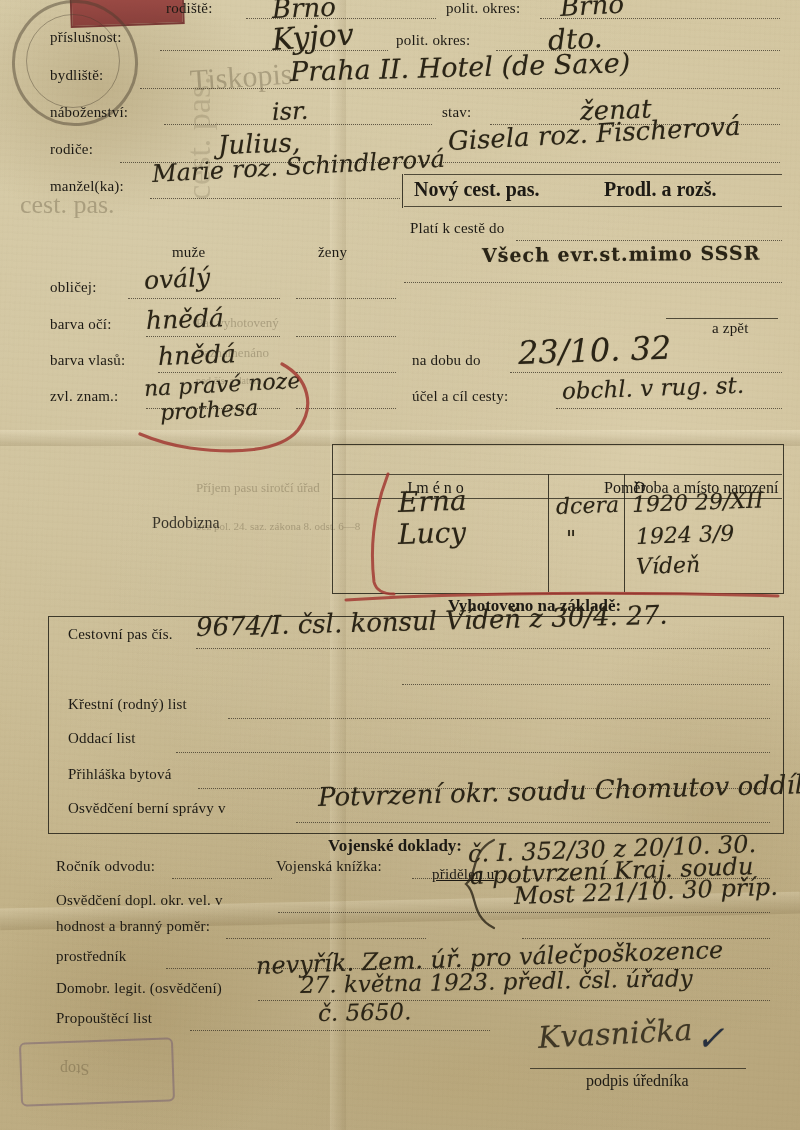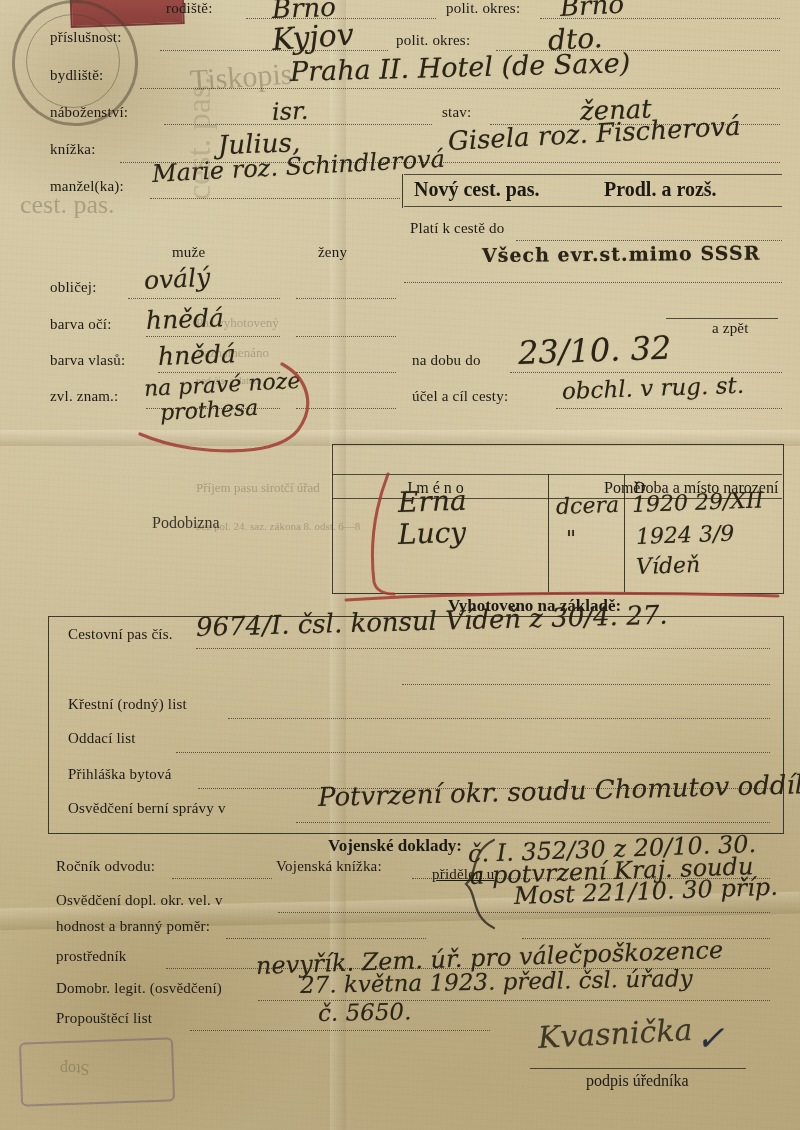--- a/index.html
+++ b/index.html
@@ -137,21 +137,21 @@
   <div class="dotline" style="left:140px;top:88px;width:640px;"></div>
   <div class="hand" style="left:290px;top:56px;font-size:27px;transform:rotate(-1.5deg);">Praha II. Hotel (de Saxe)</div>
 
   <div class="printed lbl" style="left:50px;top:104px;">náboženství:</div>
   <div class="dotline" style="left:164px;top:124px;width:268px;"></div>
   <div class="printed lbl" style="left:442px;top:104px;">stav:</div>
   <div class="dotline" style="left:490px;top:124px;width:290px;"></div>
   <div class="hand" style="left:272px;top:98px;font-size:24px;transform:rotate(-2deg);">isr.</div>
   <div class="hand" style="left:580px;top:96px;font-size:26px;transform:rotate(-2deg);">ženat</div>
 
-  <div class="printed lbl" style="left:50px;top:141px;">knížka:</div>
+  <div class="printed lbl" style="left:50px;top:141px;">rodiče:</div>
   <div class="dotline" style="left:120px;top:162px;width:660px;"></div>
   <div class="hand" style="left:218px;top:130px;font-size:26px;transform:rotate(-2deg);">Julius,</div>
   <div class="hand" style="left:448px;top:126px;font-size:26px;transform:rotate(-3deg);">Gisela roz. Fischerová</div>
 
   <div class="printed lbl" style="left:50px;top:178px;">manžel(ka):</div>
   <div class="dotline" style="left:150px;top:198px;width:250px;"></div>
   <div class="hand" style="left:152px;top:160px;font-size:24px;transform:rotate(-3deg);">Marie roz. Schindlerová</div>
 
   <div class="printed lbl" style="left:172px;top:244px;">muže</div>
   <div class="printed lbl" style="left:318px;top:244px;">ženy</div>

